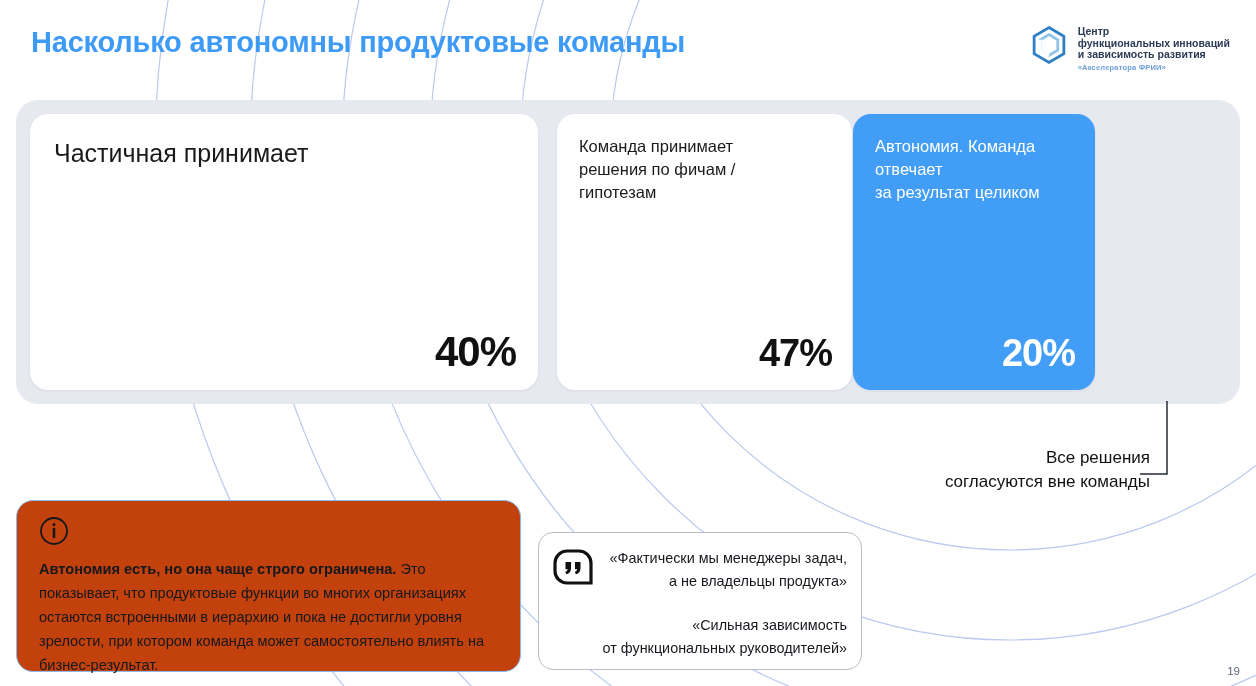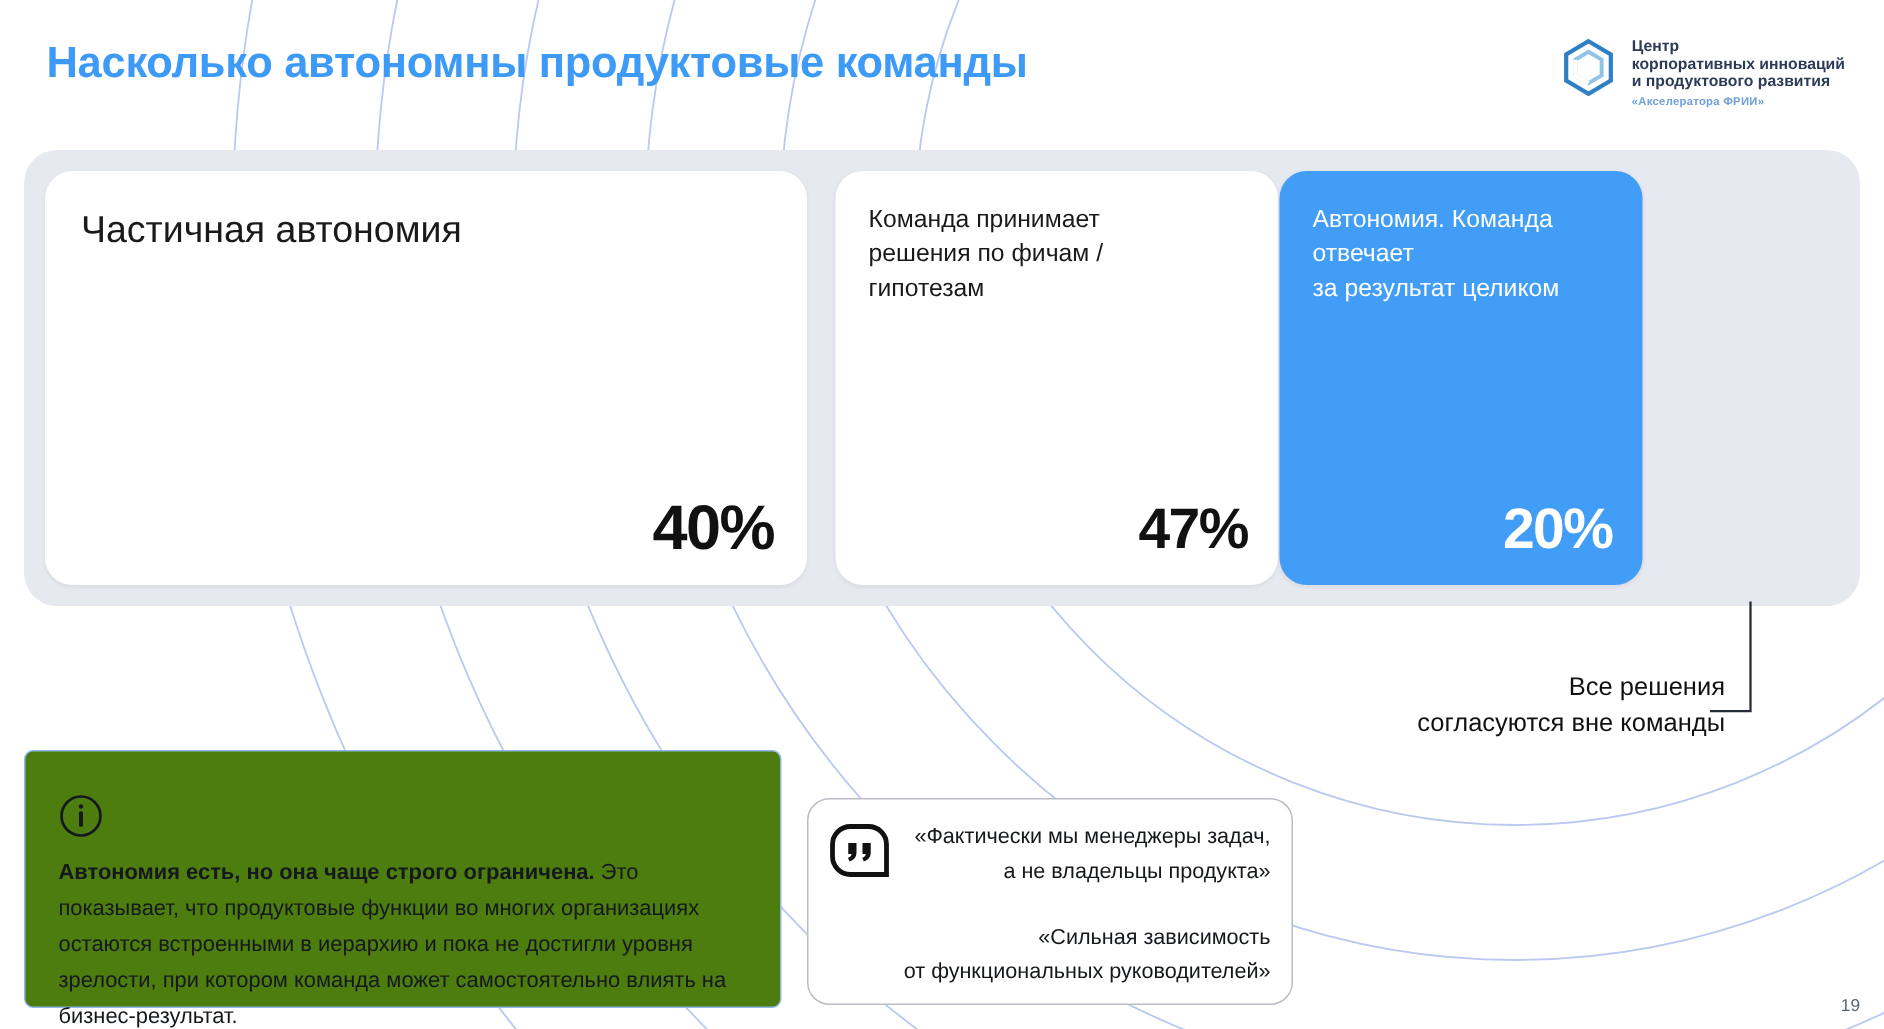--- a/index.html
+++ b/index.html
@@ -140,25 +140,25 @@
     white-space: pre-line;
   }
 
   
   #insight-box {
     position: absolute;
     left: 16px;
     top: 500px;
     width: 505px;
     height: 172px;
-    background: #4d7c0f;
+    background: #c2410c;
     border: 1.4px solid #8bb9ec;
-    border-radius: 6px;
-    z-index: 3;
-    padding: 28px 22px 0 22px;
+    border-radius: 17px;
+    z-index: 3;
+    padding: 15px 22px 0 22px;
   }
   #insight-icon { width: 30px; height: 30px; display: block; }
   #insight-text {
     margin-top: 11px;
     font-size: 14.6px;
     line-height: 24px;
     color: #15181d;
   }
   #insight-text b { font-weight: bold; }
 
@@ -223,30 +223,30 @@
 <div id="slide-title">Насколько автономны продуктовые команды</div>
 
 <div id="logo-block">
   <svg id="logo-mark" viewBox="0 0 48 48" xmlns="http://www.w3.org/2000/svg">
     <path d="M24 4 L41 14 L41 34 L24 44 L7 34 L7 14 Z" fill="none" stroke="#2f7fc4" stroke-width="3.2"></path>
     <path d="M24 12 L34 18 L34 30 L24 36 L14 30 L14 18 Z" fill="none" stroke="#8fc3e8" stroke-width="3"></path>
     <path d="M14 18 L14 30 L24 36" fill="none" stroke="#ffffff" stroke-width="3.2"></path>
   </svg>
   <div id="logo-text">
     <div class="logo-line">Центр</div>
-    <div class="logo-line">корпоративных инноваций</div>
-    <div class="logo-line">и продуктового развития</div>
+    <div class="logo-line">функциональных инноваций</div>
+    <div class="logo-line">и зависимость развития</div>
     <div id="logo-sub">«Акселератора ФРИИ»</div>
   </div>
 </div>
 
 <div id="chart-band">
 
   <div class="seg big" style="left:14px; width:508px;">
-    <div class="seg-label">Частичная автономия</div>
+    <div class="seg-label">Частичная принимает</div>
     <div class="seg-value">40%</div>
   </div>
 
   <div class="seg" style="left:541px; width:295px;">
     <div class="seg-label">Команда принимает
 решения по фичам /
 гипотезам</div>
     <div class="seg-value">47%</div>
   </div>
 

